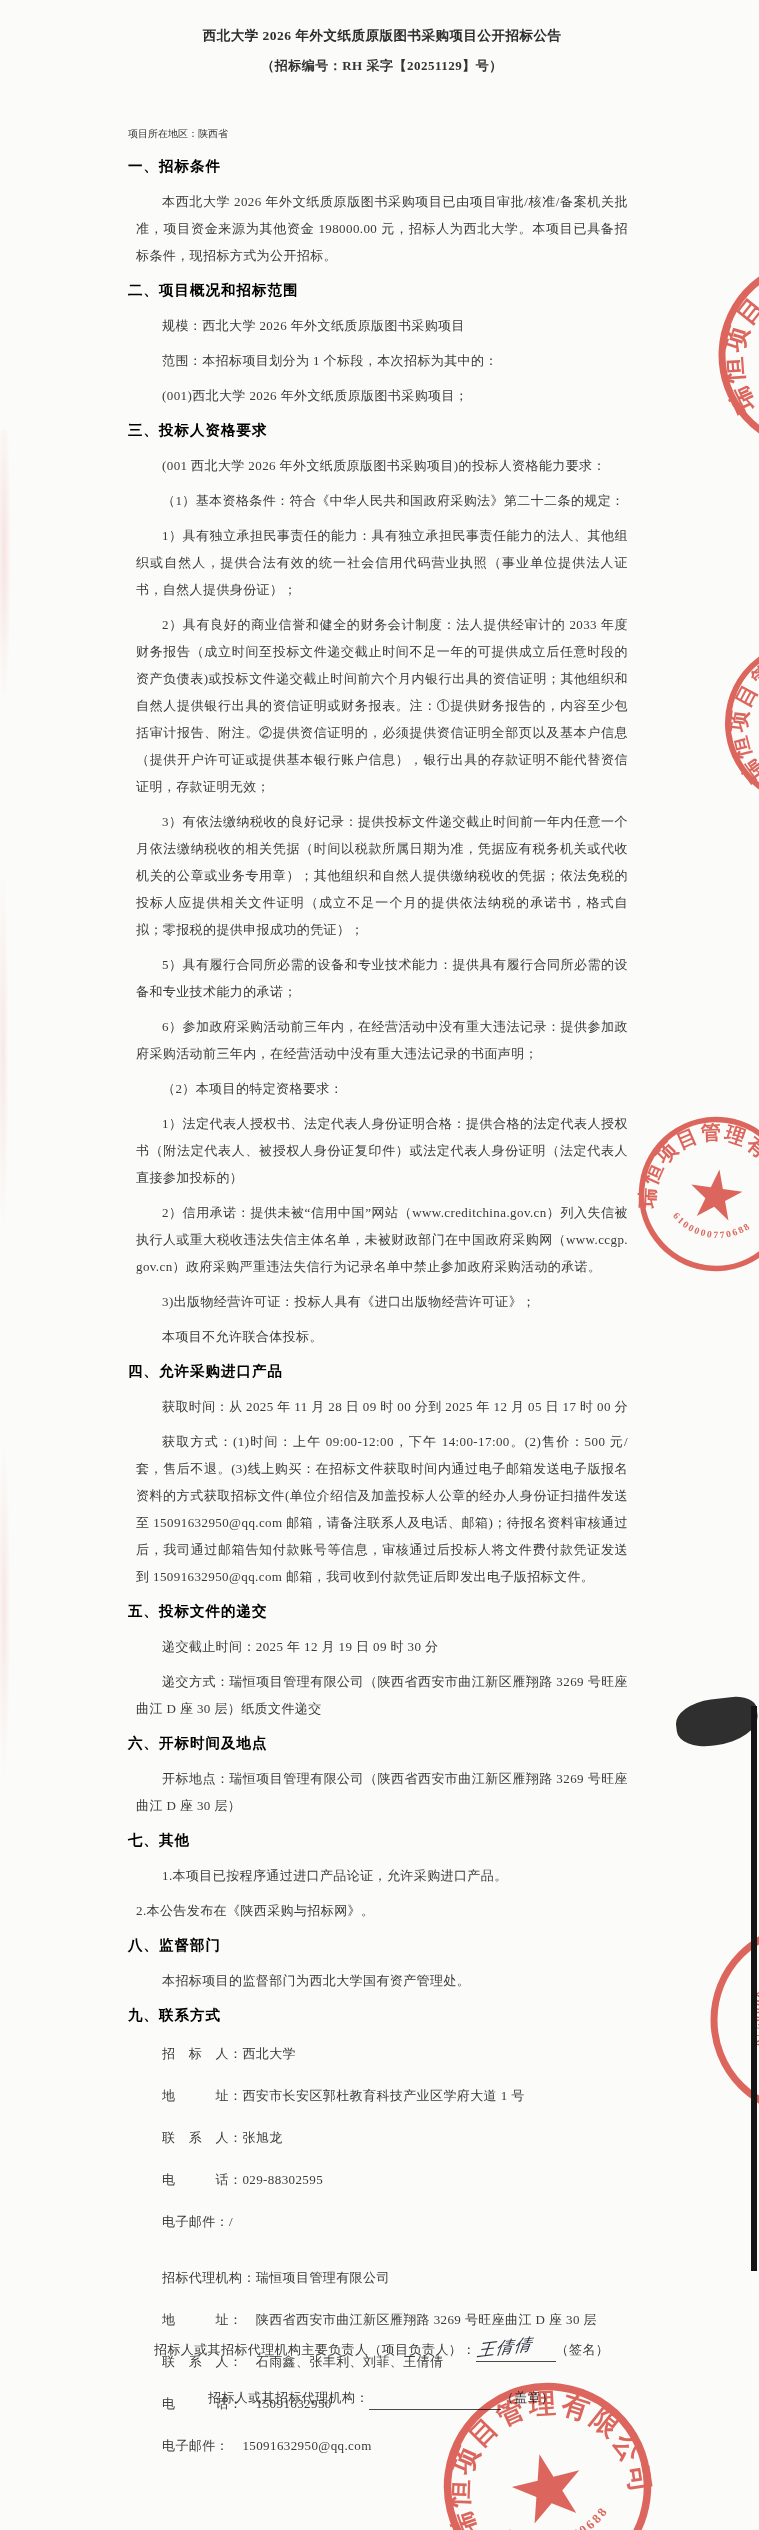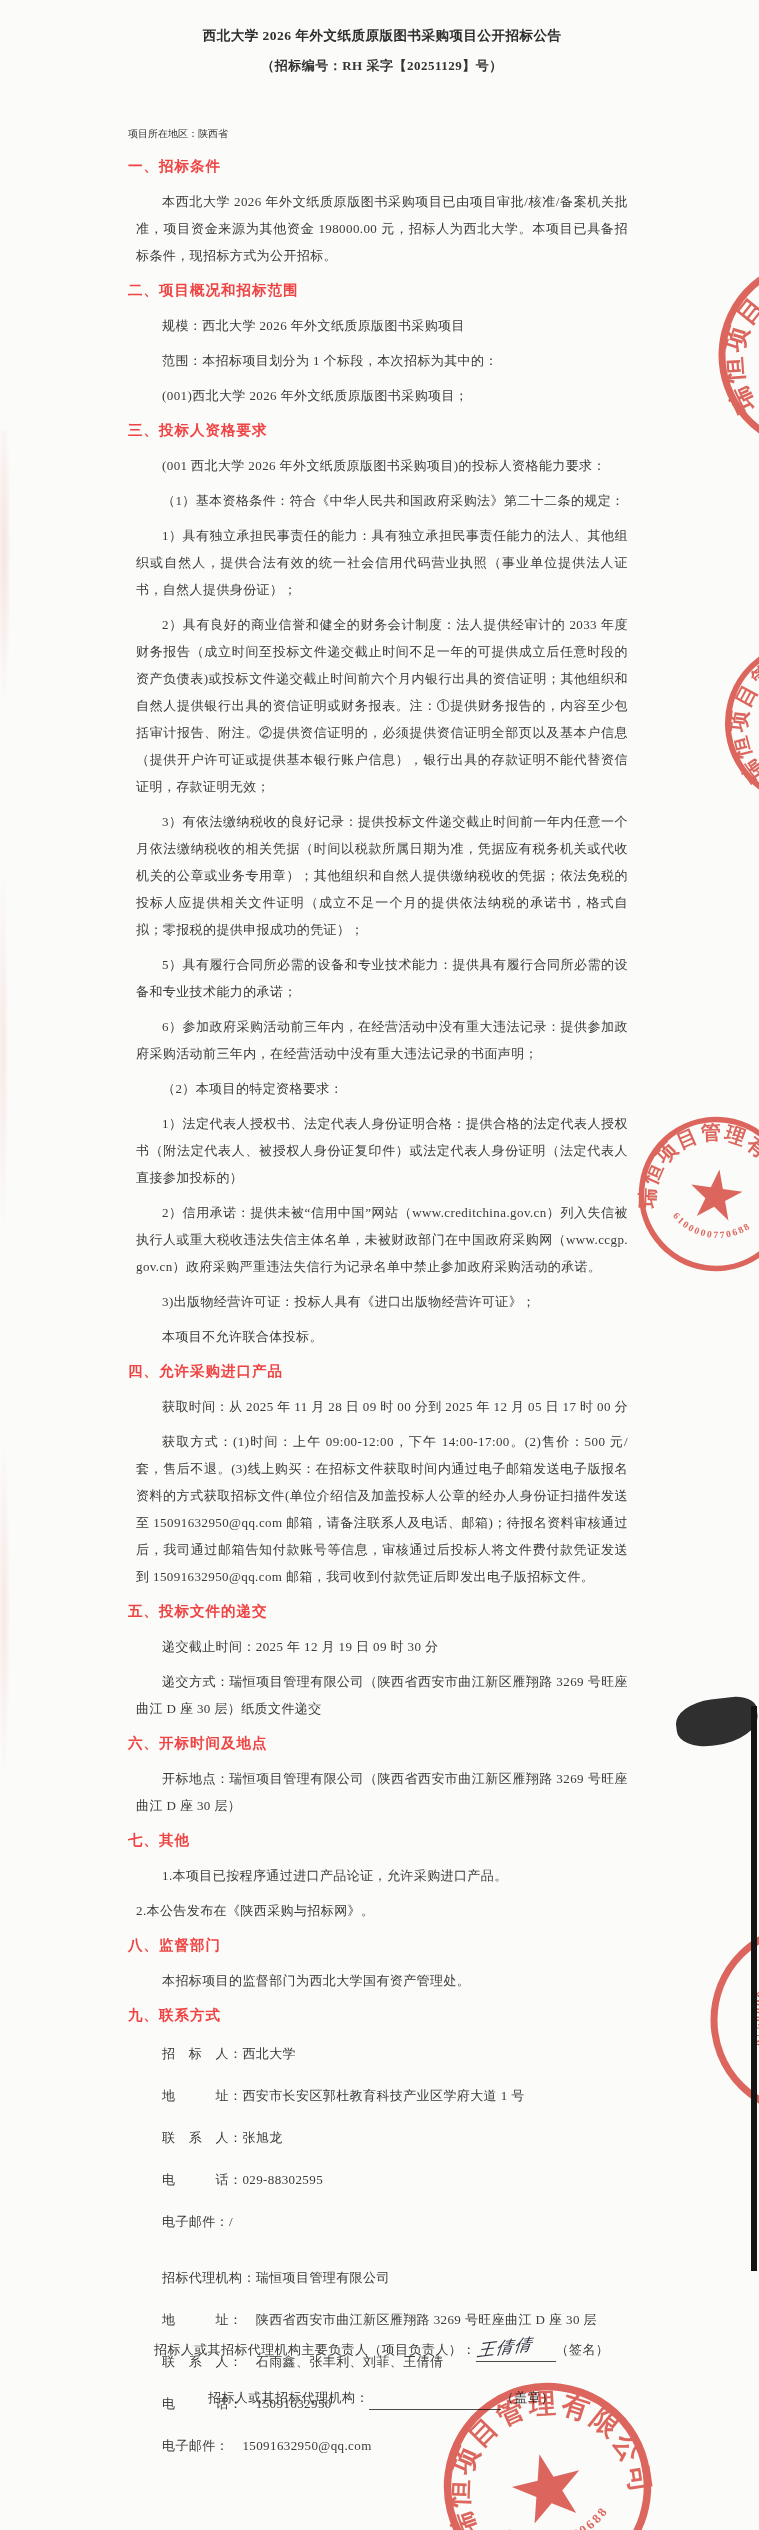--- a/index.html
+++ b/index.html
@@ -21,21 +21,21 @@
     letter-spacing:.5px;color:#2e2e2e;line-height:20px;margin:0;
   }
   .doc-subtitle{
     text-align:center;font-size:13px;font-weight:bold;
     letter-spacing:.5px;color:#333;line-height:20px;margin:10px 0 0 0;
   }
   .region-line{
     margin-top:44px;font-size:10px;line-height:27px;color:#343434;
   }
   .sec-heading{
-    font-size:14.5px;font-weight:bold;color:#ef4444;
+    font-size:14.5px;font-weight:bold;color:#000000;
     letter-spacing:1px;line-height:27px;margin:6px 0 3px 0;
   }
   .para{
     margin:8px;font-size:13px;line-height:27px;letter-spacing:.4px;
     text-align:justify;color:#3a3a3a;word-break:break-all;
   }
   .para.ind{text-indent:2em;}
   .para.contact{line-height:34px;}
   .para.gap{margin-top:22px;}
   

